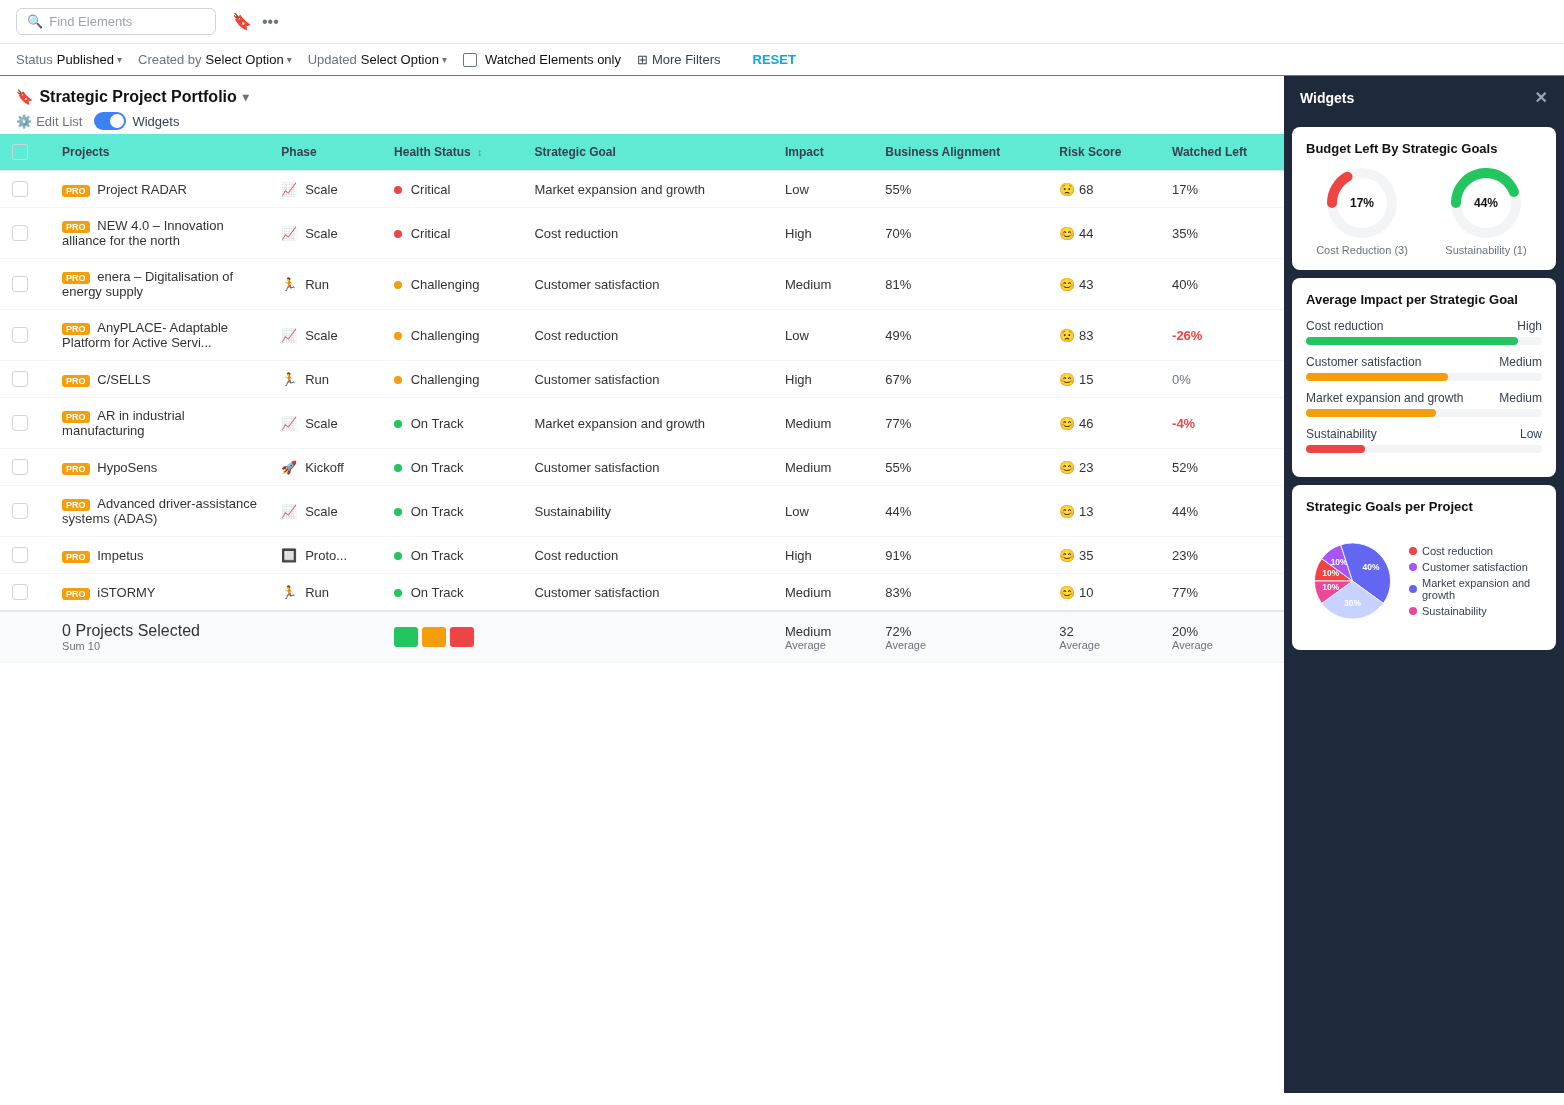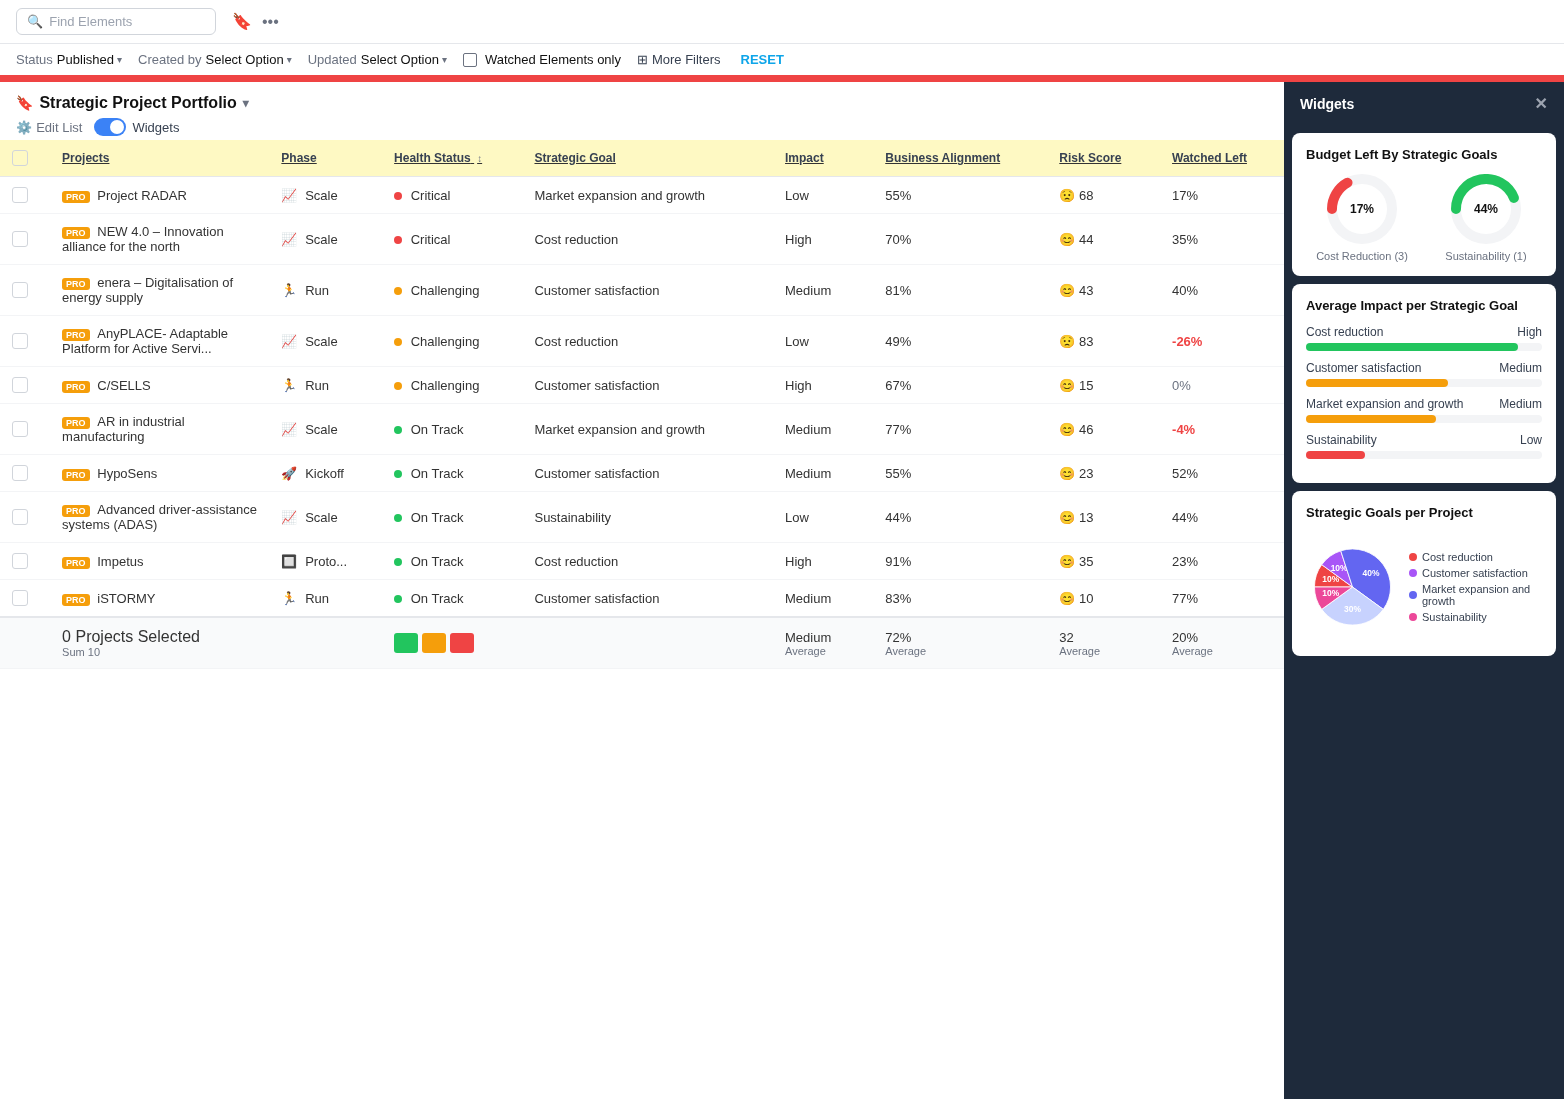--- a/index.html
+++ b/index.html
@@ -5,45 +5,45 @@
     * { box-sizing: border-box; margin: 0; padding: 0; font-family: -apple-system, BlinkMacSystemFont, 'Segoe UI', sans-serif; }
     body { background: #fff; font-size: 13px; color: #333; overflow: hidden; }
 
     
     .top-bar { display: flex; align-items: center; padding: 8px 16px; border-bottom: 1px solid #e5e7eb; gap: 12px; }
     .search-box { display: flex; align-items: center; gap: 6px; border: 1px solid #d1d5db; border-radius: 6px; padding: 5px 10px; width: 200px; color: #9ca3af; font-size: 13px; }
     .search-icon { color: #9ca3af; }
     .top-bar-icons { display: flex; align-items: center; gap: 10px; margin-left: 4px; color: #6b7280; cursor: pointer; }
 
     
-    .filter-bar { display: flex; align-items: center; padding: 8px 16px; border-bottom: 7px solid #ef4444; gap: 16px; font-size: 13px; flex-wrap: wrap; }
+    .filter-bar { display: flex; align-items: center; padding: 8px 16px; border-bottom: 1px solid #ef4444; gap: 16px; font-size: 13px; flex-wrap: wrap; }
     .filter-item { display: flex; align-items: center; gap: 4px; cursor: pointer; }
     .filter-label { color: #6b7280; }
     .filter-value { color: #111; font-weight: 500; display: flex; align-items: center; gap: 3px; }
     .watched-checkbox { width: 14px; height: 14px; border: 1px solid #6b7280; border-radius: 2px; display: inline-flex; align-items: center; justify-content: center; margin-right: 4px; }
     .watched-label { color: #111; font-weight: 500; }
     .more-filters { display: flex; align-items: center; gap: 4px; color: #374151; font-weight: 500; cursor: pointer; }
-    .reset-btn { color: #0ea5e9; font-weight: 600; cursor: pointer; margin-left: 4px; }
+    .reset-btn { color: #0ea5e9; font-weight: 600; cursor: pointer; margin-left: 16px; }
 
     
     .main-content { display: flex; height: calc(100vh - 88px); }
     .table-area { flex: 1; overflow: auto; }
 
     
     .page-header { display: flex; flex-direction: column; padding: 12px 16px 4px; }
     .page-title { display: flex; align-items: center; gap: 6px; font-size: 16px; font-weight: 600; color: #111; margin-bottom: 6px; }
     .page-actions { display: flex; align-items: center; gap: 12px; font-size: 13px; color: #6b7280; }
     .edit-list { display: flex; align-items: center; gap: 4px; cursor: pointer; }
     .toggle { width: 32px; height: 18px; background: #3b82f6; border-radius: 9px; position: relative; cursor: pointer; }
     .toggle-dot { width: 14px; height: 14px; background: white; border-radius: 50%; position: absolute; top: 2px; right: 2px; }
     .widgets-toggle-label { color: #374151; }
 
     
     table { width: 100%; border-collapse: collapse; font-size: 13px; }
-    thead { background: #fef9c3; text-decoration: underline; }
+    thead { background: #5eead4; }
     th { padding: 10px 12px; text-align: left; font-weight: 600; color: #374151; border-bottom: 1px solid #e5e7eb; white-space: nowrap; font-size: 12px; }
     td { padding: 10px 12px; border-bottom: 1px solid #f3f4f6; vertical-align: middle; }
 
     .col-check { width: 40px; }
     .col-project { width: 175px; }
     .col-phase { width: 90px; }
     .col-health { width: 110px; }
     .col-goal { width: 200px; }
     .col-impact { width: 80px; }
     .col-alignment { width: 130px; }

